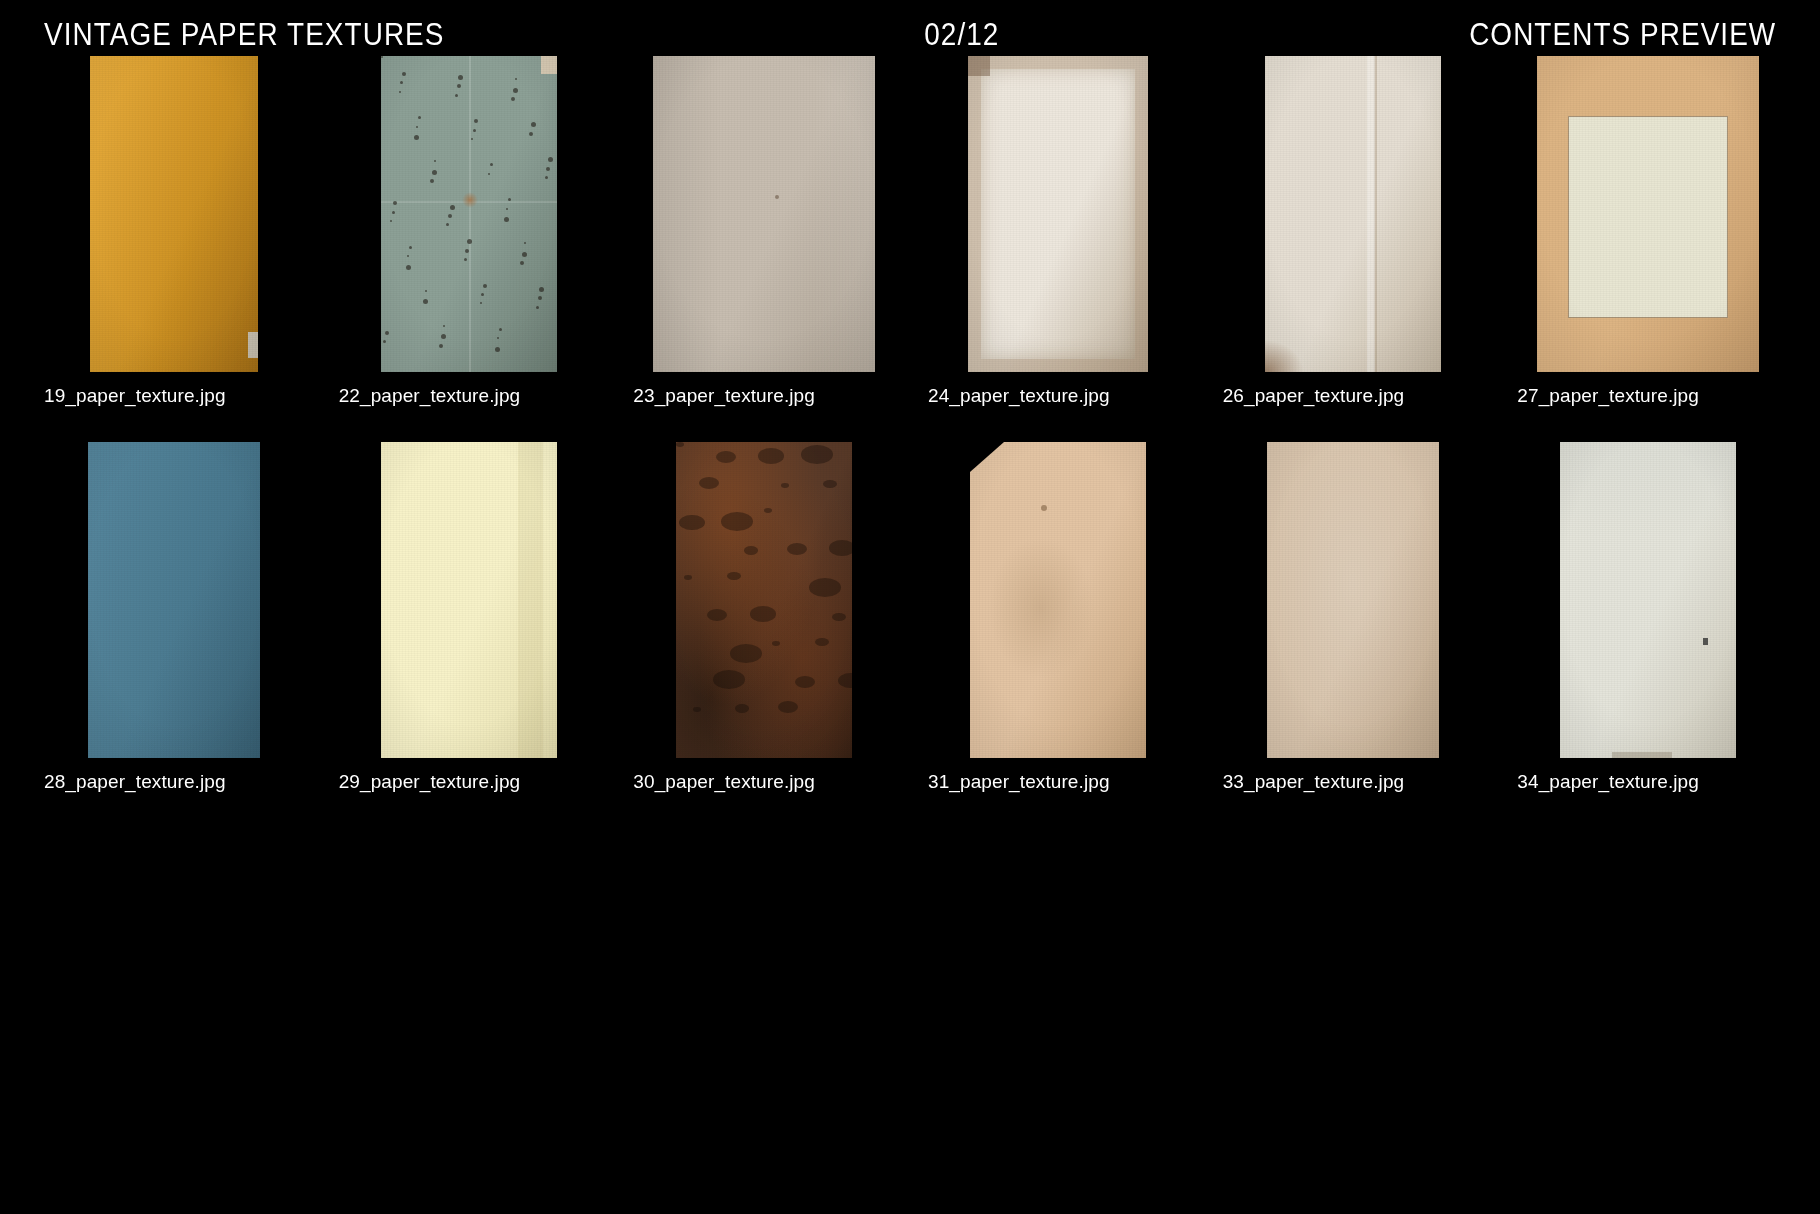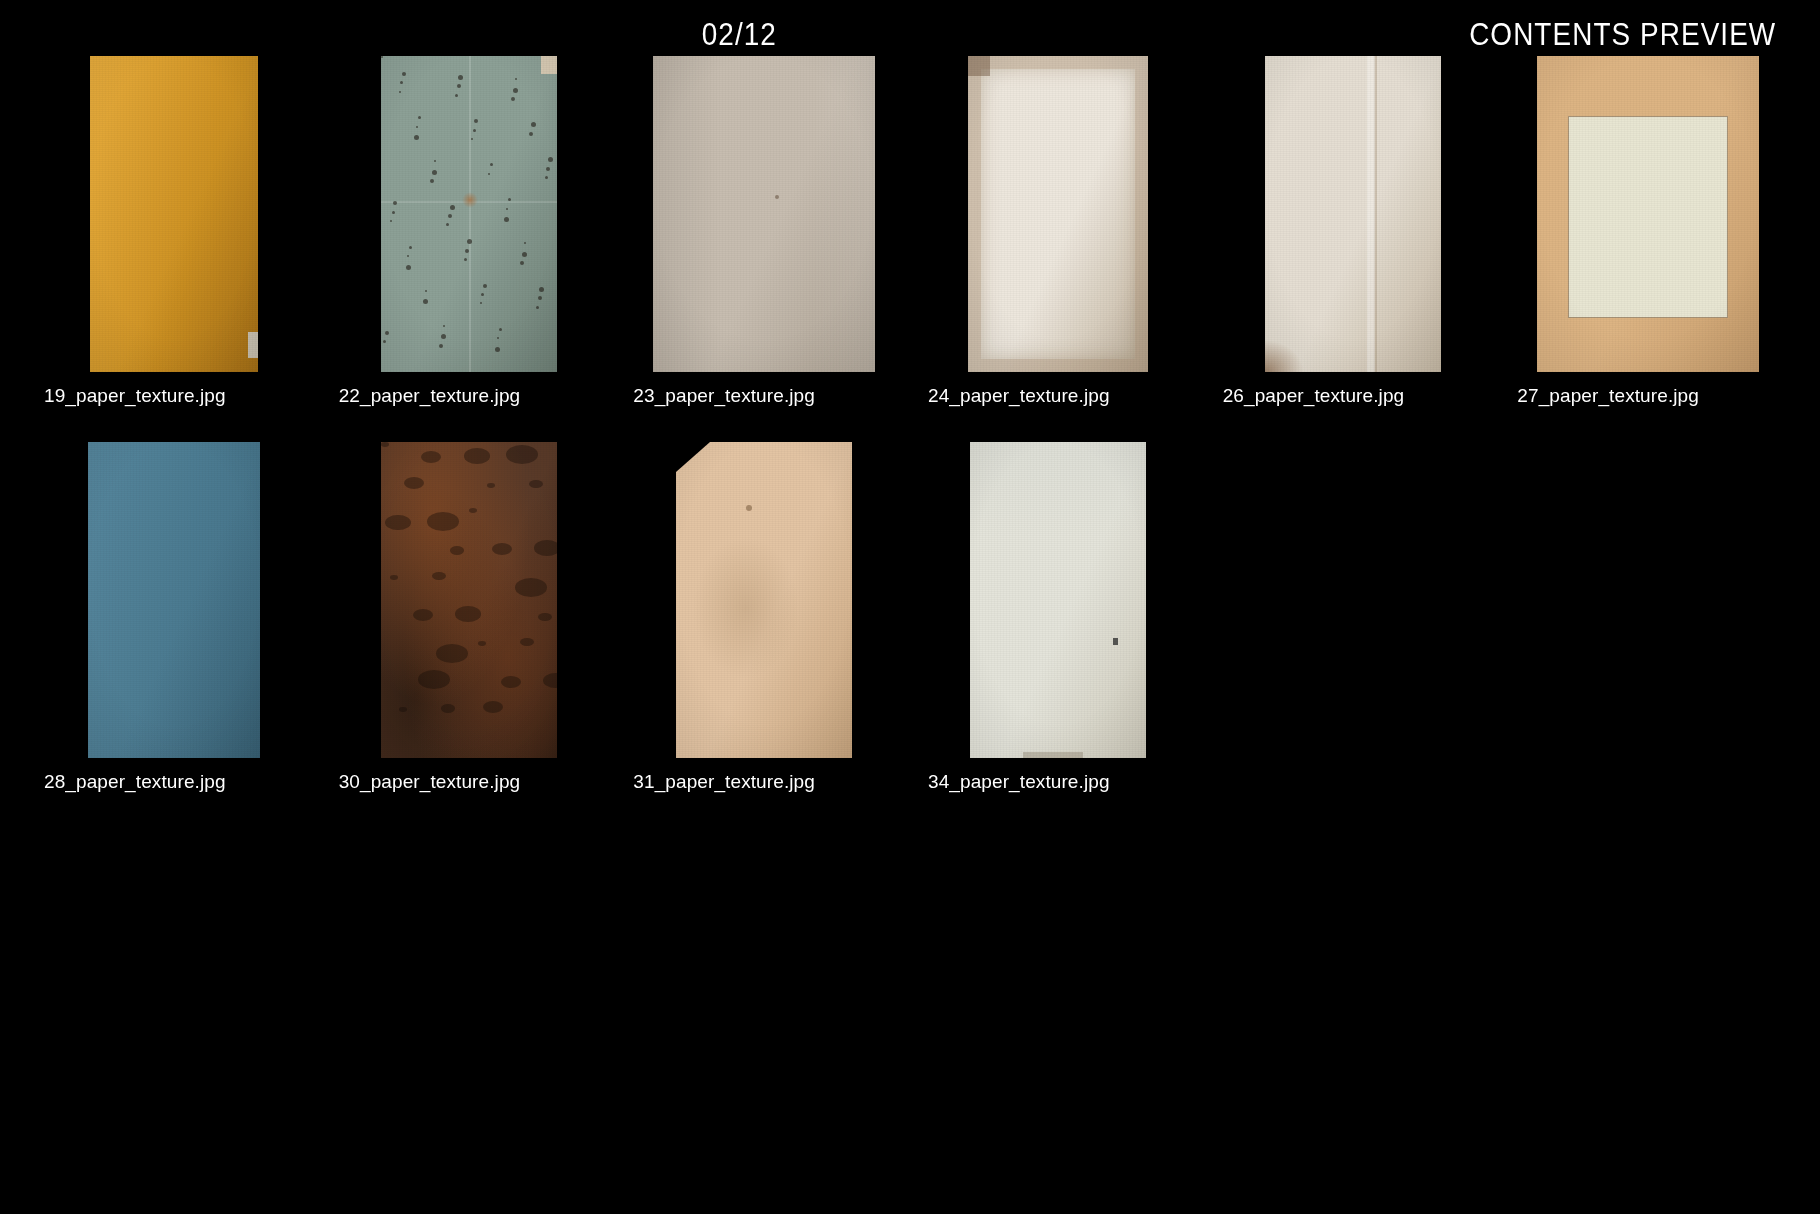--- a/index.html
+++ b/index.html
@@ -136,20 +136,23 @@
     position: absolute;
     border-style: solid;
   }
 </style>
 </head>
 <body>
 
 <div class="sheet">
 
   <div class="header">
+    <div class="header-slot">
+      <div class="header-title">VINTAGE PAPER TEXTURES</div>
+    </div>
     <div class="header-slot center">
       <div class="header-page">02/12</div>
     </div>
     <div class="header-slot right">
       <div class="header-right">CONTENTS PREVIEW</div>
     </div>
   </div>
 
   <div class="grid" id="grid">
       <div class="cell">
@@ -293,20 +296,31 @@
             <div class="stains">
               <div style="position:absolute;inset:0;background:linear-gradient(100deg,rgba(255,255,255,.06),rgba(0,0,0,.10));"></div>
             </div>
             <div class="vignette"></div>
           </div>
         </div>
         <div class="caption">28_paper_texture.jpg</div>
       </div>
       <div class="cell">
         <div class="thumb-wrap">
+          <div class="thumb" style="width: 176px; background: linear-gradient(115deg, rgb(247, 242, 200) 0%, rgb(247, 242, 200) 55%, rgb(231, 224, 176) 100%);">
+            <div class="stains">
+              <div style="position:absolute;right:8%;top:0;width:14%;height:100%;background:rgba(180,170,110,.16);"></div>
+            </div>
+            <div class="vignette"></div>
+          </div>
+        </div>
+        <div class="caption">29_paper_texture.jpg</div>
+      </div>
+      <div class="cell">
+        <div class="thumb-wrap">
           <div class="thumb" style="width: 176px; background: linear-gradient(115deg, rgb(90, 58, 40) 0%, rgb(90, 58, 40) 55%, rgb(46, 28, 18) 100%);">
             <div class="stains">
               <div style="position:absolute;inset:0;background:radial-gradient(ellipse at 30% 25%,rgba(150,80,35,.55),transparent 55%),radial-gradient(ellipse at 72% 68%,rgba(130,65,28,.45),transparent 58%),radial-gradient(ellipse at 20% 80%,rgba(40,24,14,.8),transparent 60%);"></div>
               <div style="position:absolute;left:0%;top:0%;width:8px;height:4.8px;border-radius:50%;background:rgba(20,12,8,.40);"></div>
               <div style="position:absolute;left:29%;top:41%;width:14px;height:8.4px;border-radius:50%;background:rgba(20,12,8,.40);"></div>
               <div style="position:absolute;left:58%;top:82%;width:20px;height:12px;border-radius:50%;background:rgba(20,12,8,.40);"></div>
               <div style="position:absolute;left:87%;top:31%;width:26px;height:15.6px;border-radius:50%;background:rgba(20,12,8,.40);"></div>
               <div style="position:absolute;left:21%;top:72%;width:32px;height:19.2px;border-radius:50%;background:rgba(20,12,8,.40);"></div>
               <div style="position:absolute;left:50%;top:21%;width:8px;height:4.8px;border-radius:50%;background:rgba(20,12,8,.40);"></div>
               <div style="position:absolute;left:79%;top:62%;width:14px;height:8.4px;border-radius:50%;background:rgba(20,12,8,.40);"></div>
@@ -345,20 +359,31 @@
               <div style="position:absolute;left:10%;top:30%;width:60%;height:45%;background:radial-gradient(ellipse,rgba(190,160,125,.5),transparent 70%);"></div>
               <div style="position:absolute;left:40%;top:20%;width:6px;height:6px;border-radius:50%;background:rgba(110,80,50,.5);"></div>
             </div>
             <div class="vignette"></div>
           </div>
         </div>
         <div class="caption">31_paper_texture.jpg</div>
       </div>
       <div class="cell">
         <div class="thumb-wrap">
+          <div class="thumb" style="width: 172px; background: linear-gradient(115deg, rgb(216, 196, 172) 0%, rgb(216, 196, 172) 55%, rgb(191, 168, 141) 100%);">
+            <div class="stains">
+              <div style="position:absolute;inset:0;background:radial-gradient(ellipse at 50% 45%,rgba(255,255,255,.16),transparent 72%);"></div>
+            </div>
+            <div class="vignette"></div>
+          </div>
+        </div>
+        <div class="caption">33_paper_texture.jpg</div>
+      </div>
+      <div class="cell">
+        <div class="thumb-wrap">
           <div class="thumb" style="width: 176px; background: linear-gradient(115deg, rgb(228, 228, 218) 0%, rgb(228, 228, 218) 55%, rgb(207, 203, 188) 100%);">
             <div class="stains">
               <div style="position:absolute;inset:0;background:linear-gradient(180deg,rgba(200,205,200,.25),transparent 30%);"></div>
               <div style="position:absolute;right:16%;top:62%;width:5px;height:7px;background:rgba(40,40,40,.75);"></div>
               <div style="position:absolute;left:30%;bottom:0;width:34%;height:6px;background:rgba(150,140,120,.45);"></div>
             </div>
             <div class="vignette"></div>
           </div>
         </div>
         <div class="caption">34_paper_texture.jpg</div>

